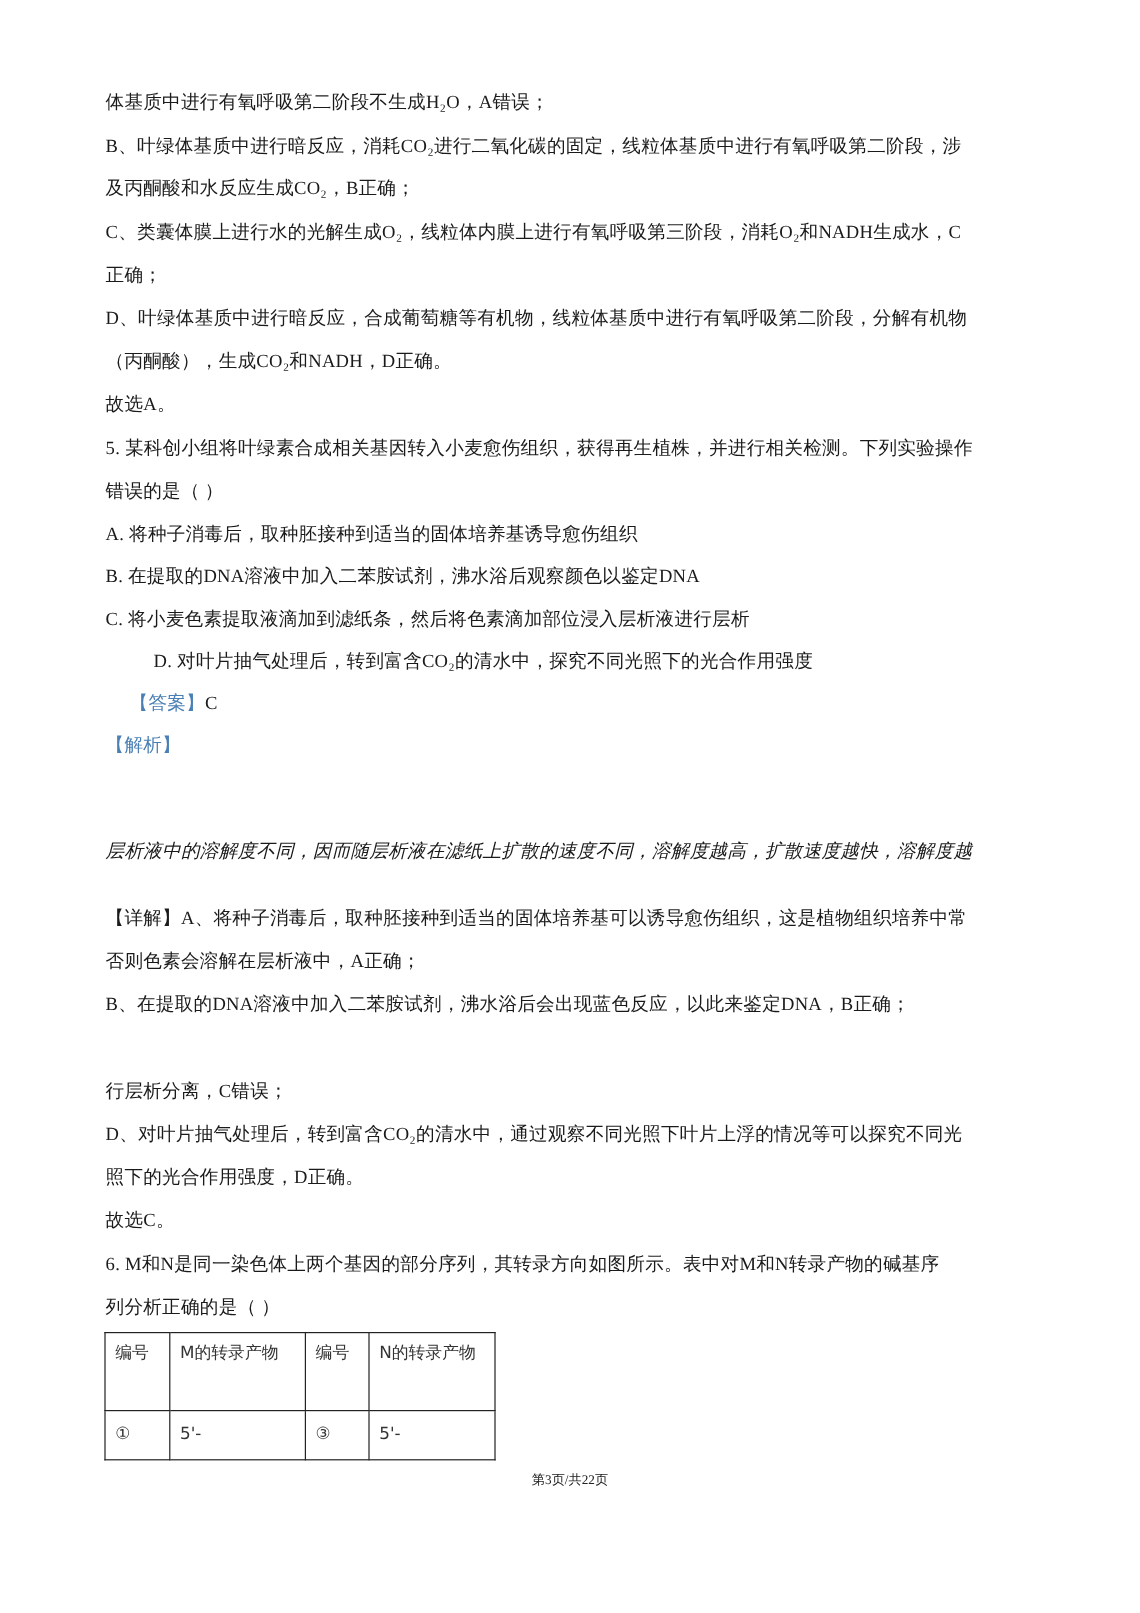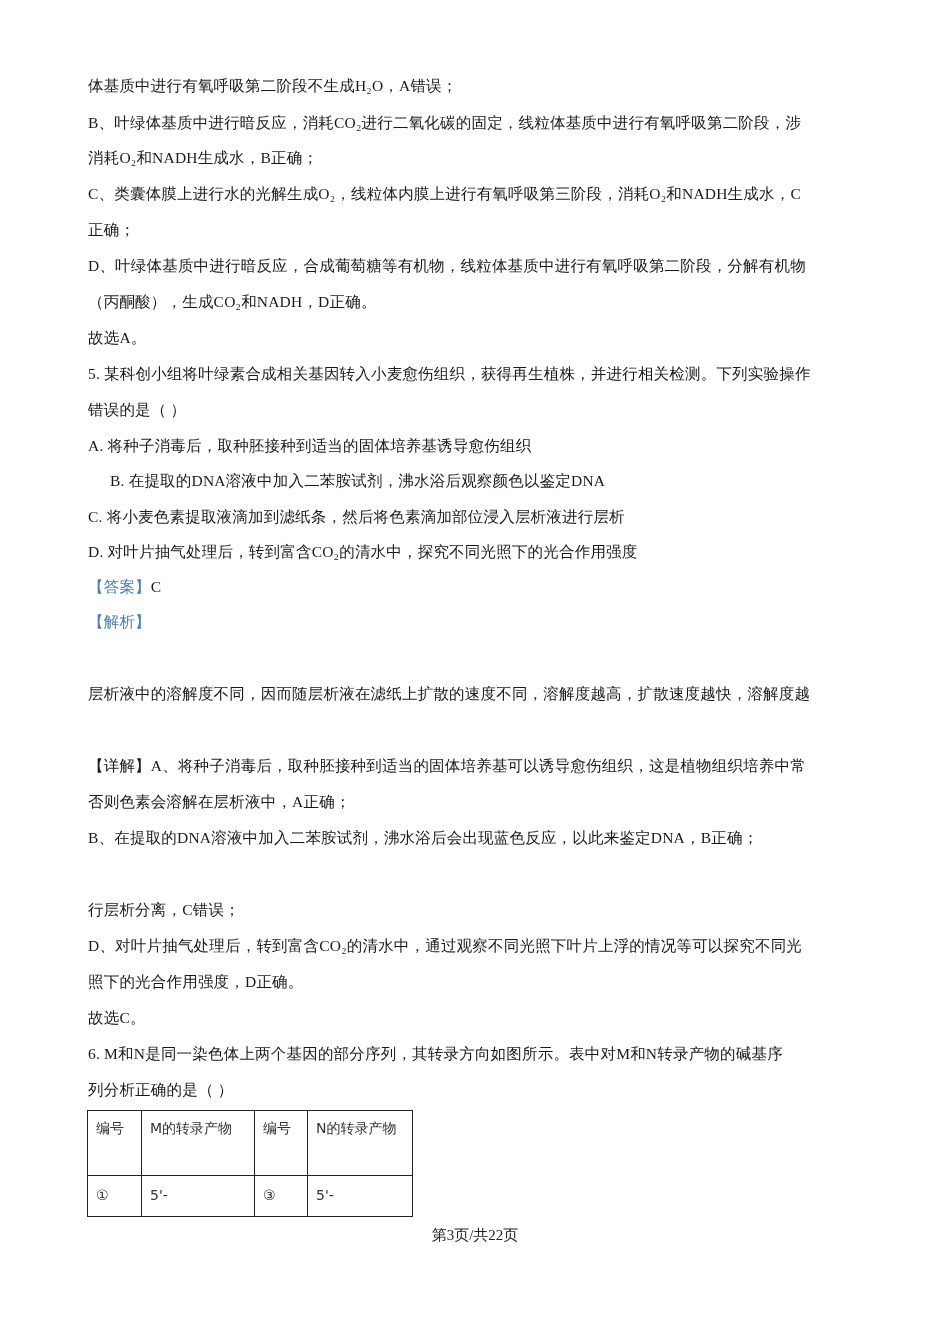--- a/index.html
+++ b/index.html
@@ -53,54 +53,54 @@
     .c1 { width: 37px; }
     .c2 { width: 96px; }
     .c3 { width: 36px; }
     .c4 { width: 88px; }
     .footer {
       position: absolute;
       top: 1226px;
       left: 0;
       width: 950px;
       text-align: center;
-      font-size: 15px;
+      font-size: 11px;
       font-family: "Liberation Serif", "DejaVu Serif", serif;
       color: #222;
     }
   </style>
 </head>
 <body>
 
 <div class="page">
 
   <div class="line" style="top:76px;">体基质中进行有氧呼吸第二阶段不生成H₂O，A错误；</div>
   <div class="line" style="top:113px;">B、叶绿体基质中进行暗反应，消耗CO₂进行二氧化碳的固定，线粒体基质中进行有氧呼吸第二阶段，涉</div>
-  <div class="line" style="top:148px;">消耗O₂和NADH生成水，B正确；</div>
+  <div class="line" style="top:148px;">及丙酮酸和水反应生成CO₂，B正确；</div>
   <div class="line" style="top:184px;">C、类囊体膜上进行水的光解生成O₂，线粒体内膜上进行有氧呼吸第三阶段，消耗O₂和NADH生成水，C</div>
   <div class="line" style="top:220px;">正确；</div>
   <div class="line" style="top:256px;">D、叶绿体基质中进行暗反应，合成葡萄糖等有机物，线粒体基质中进行有氧呼吸第二阶段，分解有机物</div>
   <div class="line" style="top:292px;">（丙酮酸），生成CO₂和NADH，D正确。</div>
   <div class="line" style="top:328px;">故选A。</div>
 
   <div class="line" style="top:364px;">5. 某科创小组将叶绿素合成相关基因转入小麦愈伤组织，获得再生植株，并进行相关检测。下列实验操作</div>
   <div class="line" style="top:400px;">错误的是（    ）</div>
   <div class="line" style="top:436px;">A. 将种子消毒后，取种胚接种到适当的固体培养基诱导愈伤组织</div>
-  <div class="line" style="top:471px;margin-left:22px;">B. 在提取的DNA溶液中加入二苯胺试剂，沸水浴后观察颜色以鉴定DNA</div>
+  <div class="line" style="top:471px;">B. 在提取的DNA溶液中加入二苯胺试剂，沸水浴后观察颜色以鉴定DNA</div>
   <div class="line" style="top:507px;">C. 将小麦色素提取液滴加到滤纸条，然后将色素滴加部位浸入层析液进行层析</div>
-  <div class="line" style="top:542px;">D. 对叶片抽气处理后，转到富含CO₂的清水中，探究不同光照下的光合作用强度</div>
+  <div class="line" style="top:542px;margin-left:40px;">D. 对叶片抽气处理后，转到富含CO₂的清水中，探究不同光照下的光合作用强度</div>
 
-  <div class="line" style="top:577px;">
+  <div class="line" style="top:577px;margin-left:20px;">
     <span class="label">【答案】</span><span>C</span>
   </div>
   <div class="line" style="top:612px;">
     <span class="label">【解析】</span>
   </div>
 
-  <div class="line" style="top:684px;">层析液中的溶解度不同，因而随层析液在滤纸上扩散的速度不同，溶解度越高，扩散速度越快，溶解度越</div>
+  <div class="line" style="top:700px;font-style:italic;">层析液中的溶解度不同，因而随层析液在滤纸上扩散的速度不同，溶解度越高，扩散速度越快，溶解度越</div>
 
   <div class="line" style="top:756px;">
     <span>【详解】</span><span>A、将种子消毒后，取种胚接种到适当的固体培养基可以诱导愈伤组织，这是植物组织培养中常</span>
   </div>
   <div class="line" style="top:792px;">否则色素会溶解在层析液中，A正确；</div>
   <div class="line" style="top:828px;">B、在提取的DNA溶液中加入二苯胺试剂，沸水浴后会出现蓝色反应，以此来鉴定DNA，B正确；</div>
   <div class="line" style="top:900px;">行层析分离，C错误；</div>
   <div class="line" style="top:936px;">D、对叶片抽气处理后，转到富含CO₂的清水中，通过观察不同光照下叶片上浮的情况等可以探究不同光</div>
   <div class="line" style="top:972px;">照下的光合作用强度，D正确。</div>
   <div class="line" style="top:1008px;">故选C。</div>

